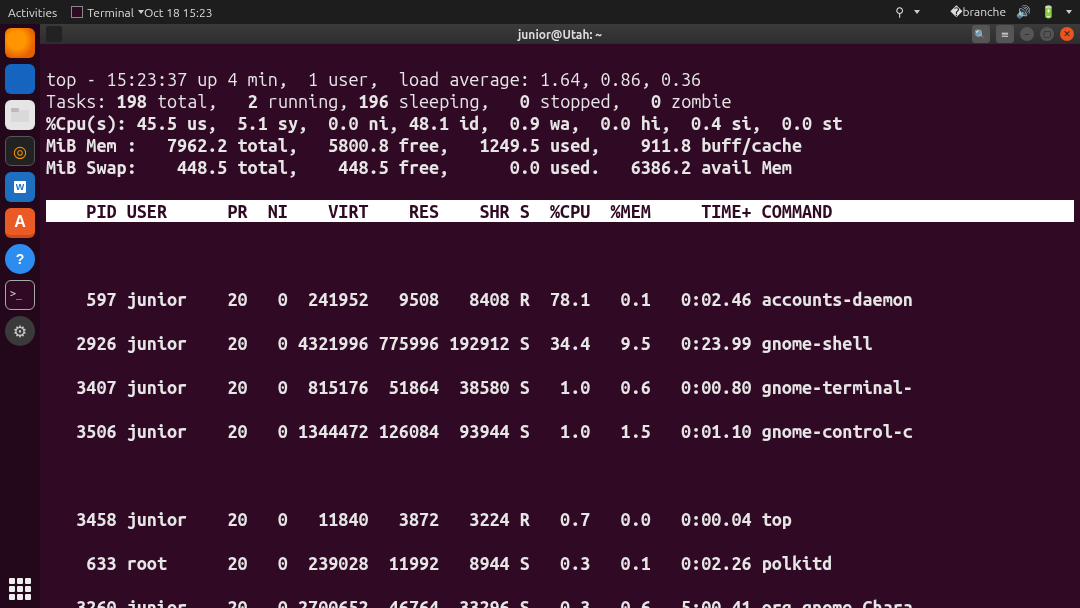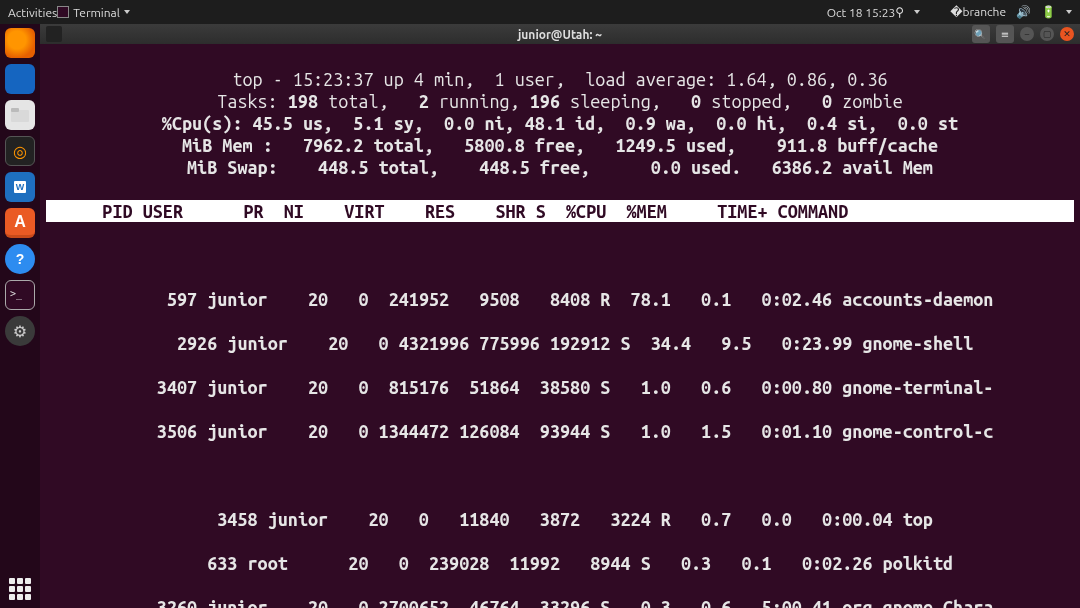--- a/index.html
+++ b/index.html
@@ -1,22 +1,22 @@
 <!DOCTYPE html>
 <html><head>
 <meta charset="utf-8">
 <style>
 * { margin: 0; padding: 0; box-sizing: border-box; }
 html, body { width: 1080px; height: 608px; overflow: hidden; font-family: "Ubuntu", "DejaVu Sans", sans-serif; }
 body { background: #2c001e; color: #dcdcdc; }
 
 
 .top-panel { height: 24px; background: #1d1d1d; color: #ddd; display: flex; align-items: center; font-size: 12px; padding: 0 8px; }
-.top-panel .left { display: flex; align-items: center; }
-.top-panel .center { flex: 1; text-align: right; }
+.top-panel .left { display: flex; gap: 14px; align-items: center; }
+.top-panel .center { flex: 1; text-align: left; }
 .top-panel .right { display: flex; gap: 10px; align-items: center; }
 .tp-item { display: flex; align-items: center; gap: 4px; }
 .tri-down { display:inline-block; width:0; height:0; border-left:3px solid transparent; border-right:3px solid transparent; border-top:4px solid #ccc; }
 
 
 .dock { position: absolute; left: 0; top: 24px; bottom: 0; width: 40px; background: rgba(20,20,20,0.35); display: flex; flex-direction: column; align-items: center; padding-top: 4px; gap: 6px; }
 .dock .app { width: 30px; height: 30px; border-radius: 6px; display:flex; align-items:center; justify-content:center; font-size:14px; color:#fff; }
 .dock .firefox { background: radial-gradient(circle at 40% 40%, #ff9500 35%, #e66000 70%); }
 .dock .thunder { background: #1565c0; }
 .dock .files { background: #e5e5e5; }
@@ -36,22 +36,22 @@
 .titlebar { height:20px; background: linear-gradient(#3b3b3b,#2d2d2d); display:flex; align-items:center; padding:0 6px; color:#ddd; font-size:12px; }
 .titlebar .win-icon { width:16px; height:16px; background:#222; margin-right:6px; border-radius:2px; }
 .titlebar .spacer { flex:1; }
 .titlebar .title { position:absolute; left:0; right:0; text-align:center; font-weight:bold; pointer-events:none;}
 .titlebar .btns { display:flex; gap:6px; align-items:center;}
 .tb-btn { width:14px; height:14px; border-radius:50%; display:flex; align-items:center; justify-content:center; font-size:9px; color:#222;}
 .tb-search, .tb-menu { width:18px; height:18px; background:#555; border-radius:3px; display:flex; align-items:center; justify-content:center; font-size:10px;}
 .tb-min { background:#555;} .tb-max { background:#555;} .tb-close { background:#e95420;}
 
 
-.termbody { flex:1; padding: 2px 6px 0 6px; font: 18px/22px "Ubuntu Mono","DejaVu Sans Mono",monospace; color:#e6e6e6; white-space:pre; overflow:hidden;text-align:center; }
-.hdr-row { background:#ffffff; color:#300a24; padding:0 16px; display:block;}
+.termbody { flex:1; padding: 2px 6px 0 6px; font: 18px/22px "Ubuntu Mono","DejaVu Sans Mono",monospace; color:#e6e6e6; white-space:pre; overflow:hidden; }
+.hdr-row { background:#ffffff; color:#300a24; padding:0 0; display:block;}
 .bold { font-weight:bold; }
 .proc-line { display:block;font-weight:bold; }
 .proc-line.hl { font-weight:bold;margin-top:44px; }
 </style>
 </head>
 <body>
 
 <div class="top-panel">
   <div class="left">
     <span class="tp-item">Activities</span>

